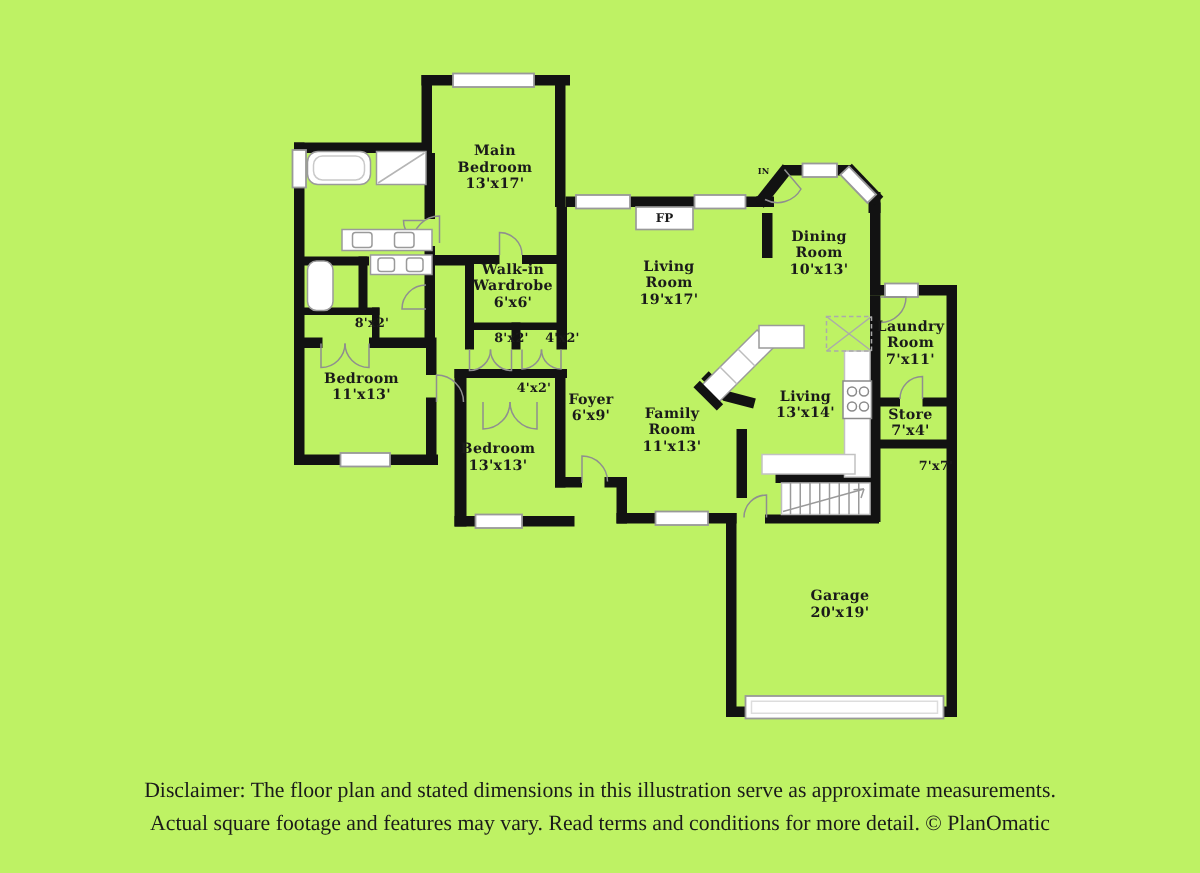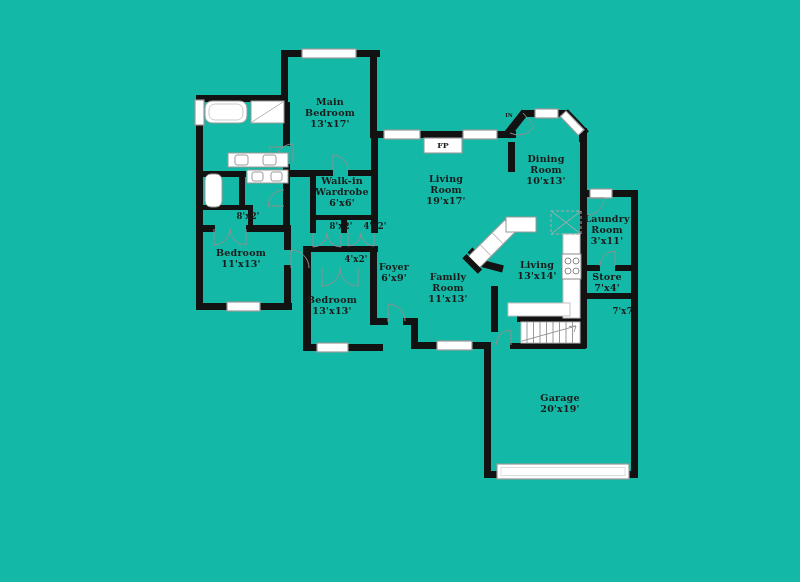--- a/index.html
+++ b/index.html
@@ -1,16 +1,16 @@
 <!DOCTYPE html>
 <html><head>
 <meta charset="utf-8">
 <style>
   html,body{margin:0;padding:0;background:#fff;}
-  .plan{position:relative;width:800px;height:582px;background:#14b8a6;overflow:hidden;
+  .plan{position:relative;width:800px;height:582px;background:#bef264;overflow:hidden;
         font-family:"DejaVu Serif",serif;}
   .plan svg{position:absolute;left:0;top:0;}
   .room-label{position:absolute;transform:translate(-50%,-50%);text-align:center;
 formát        color:#1a1a1a;z-index:5;}
   .room-label{color:#1a1a1a;font-weight:bold;font-size:9.5px;line-height:1.15;letter-spacing:.2px;}
   .room-label .rname{white-space:pre-line;}
   .closet-label{position:absolute;transform:translate(-50%,-50%);text-align:center;color:#1a1a1a;
         font-weight:bold;font-size:8.5px;letter-spacing:.2px;z-index:5;margin-left:16px;}
   .fp-label{position:absolute;transform:translate(-50%,-50%);font-weight:bold;font-size:8px;
         color:#1a1a1a;z-index:5;}
@@ -208,21 +208,21 @@
     <div class="dims">19'x17'</div>
   </div>
   <div class="room-label" style="left:546px;top:170px">
     <div class="rname">Dining
 Room</div>
     <div class="dims">10'x13'</div>
   </div>
   <div class="room-label" style="left:607px;top:230px">
     <div class="rname">Laundry
 Room</div>
-    <div class="dims">3'x11'</div>
+    <div class="dims">7'x11'</div>
   </div>
   <div class="room-label" style="left:537px;top:271px">
     <div class="rname">Living</div>
     <div class="dims">13'x14'</div>
   </div>
   <div class="room-label" style="left:607px;top:283px">
     <div class="rname">Store</div>
     <div class="dims">7'x4'</div>
   </div>
   <div class="room-label" style="left:241px;top:259px">
@@ -248,14 +248,18 @@
   </div>
 
   <div class="closet-label" style="left:232px;top:216px">8'x2'</div>
   <div class="closet-label" style="left:325px;top:226px">8'x2'</div>
   <div class="closet-label" style="left:359px;top:226px">4'x2'</div>
   <div class="closet-label" style="left:340px;top:259px">4'x2'</div>
   <div class="closet-label" style="left:608px;top:311px">7'x7'</div>
   <div class="fp-label" style="left:443px;top:145px">FP</div>
   <div class="in-label" style="left:509px;top:115px">IN</div>
 
+  <div class="disclaimer">
+    <div>Disclaimer: The floor plan and stated dimensions in this illustration serve as approximate measurements.</div>
+    <div>Actual square footage and features may vary. Read terms and conditions for more detail. © PlanOmatic</div>
+  </div>
 
 </div>
 
 </body></html>

